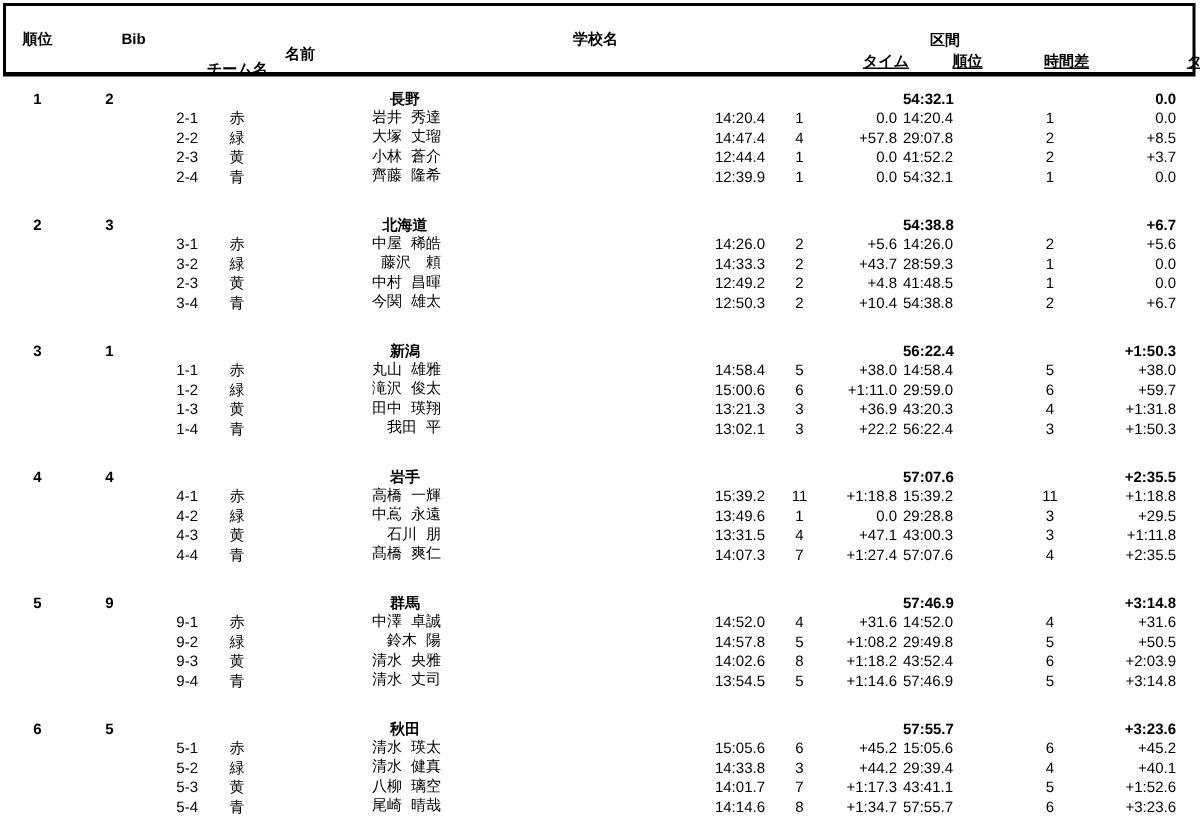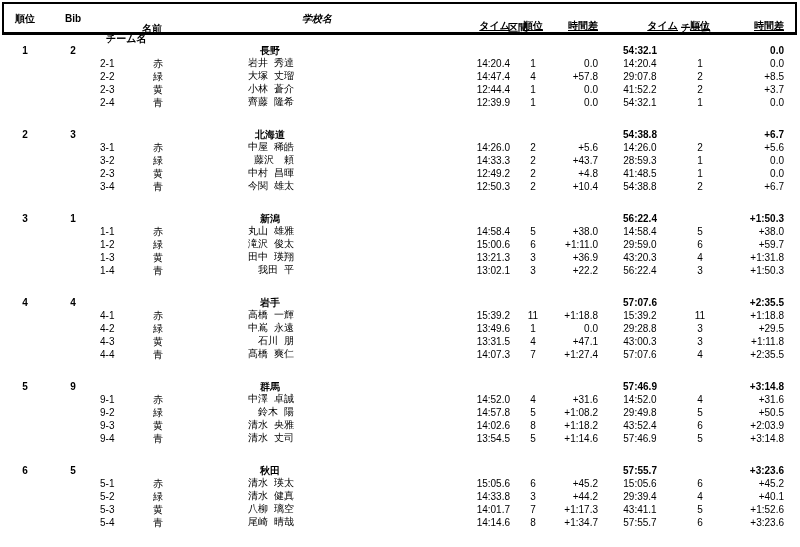--- a/index.html
+++ b/index.html
@@ -18,54 +18,54 @@
     display: grid;
     grid-template-columns: 42px 54px 36px 44px 114px 140px 80px 38px 50px 80px 36px 72px;
   }
 
   
   .header-box {
     margin: 2px 3px 0 2px;
     border: 2px solid #000;
     border-bottom-width: 3px;
   }
-  .hgrid { grid-template-rows: 14px 14px; align-items: center; }
+  .hgrid { grid-template-rows: 14px 14px; align-items: center; gap: 16px; }
   .hgrid .h { font-weight: bold; line-height: 13px; white-space: pre; }
   .span-rows { grid-row: 1 / 3; align-self: center; }
   .r1 { grid-row: 1; margin-top: 32px; } .r2 { grid-row: 2; text-decoration: underline; }
   .g1 { grid-column: 1; } .g2 { grid-column: 2; }
   .g3-4 { grid-column: 3 / 5; margin-top: 40px; } .g4-5 { grid-column: 4 / 6; }
   .g6 { grid-column: 6; }
   .g7 { grid-column: 7; } .g8 { grid-column: 8; } .g9 { grid-column: 9; }
   .g10 { grid-column: 10; } .g11 { grid-column: 11; } .g12 { grid-column: 12; }
   .g7-9 { grid-column: 7 / 10; } .g10-12 { grid-column: 10 / 13; }
   .ctr { text-align: center; }
   .lft { text-align: left; padding-left: 6px; }
-  .lft8 { text-align: left; padding-left: 8px; font-style: italic; }
+  .lft8 { text-align: left; padding-left: 8px; }
   .rgt { text-align: right; padding-right: 4px; }
   .rgt6 { text-align: right; padding-right: 6px; }
 
   
   .results { margin-top: 9px; padding-left: 4px; }
   .team-block { margin-bottom: 19px; }
   .row { height: 13px; line-height: 13px; }
   .c { white-space: pre; overflow: visible; }
   .bold { font-weight: bold; }
 
   .cell-rank   { grid-column: 1; text-align: center; font-weight: bold; }
   .cell-bib    { grid-column: 2; text-align: center; font-weight: bold; }
   .cell-team   { grid-column: 3 / 7; text-align: center; padding-left: 6px; font-weight: bold; }
-  .cell-leg    { grid-column: 3; padding-right: 4px; }
+  .cell-leg    { grid-column: 3; text-align: right; padding-right: 4px; }
   .cell-color  { grid-column: 4; text-align: center; }
   .cell-runner { grid-column: 5; text-align: right; padding-left: 6px; font-family: Liberation Mono, monospace; }
   .cell-school { grid-column: 6; text-align: left; padding-left: 8px; }
   .cell-stime  { grid-column: 7; text-align: right; padding-right: 4px; }
   .cell-srank  { grid-column: 8; text-align: center; }
   .cell-sdiff  { grid-column: 9; text-align: right; padding-right: 4px; }
-  .cell-ttime  { grid-column: 10; text-align: center; padding-right: 4px; }
+  .cell-ttime  { grid-column: 10; text-align: left; padding-right: 4px; }
   .cell-trank  { grid-column: 11; text-align: center; }
   .cell-tdiff  { grid-column: 12; text-align: right; padding-right: 6px; }
 </style>
 </head>
 <body>
 
 <div class="sheet">
 
   <div class="header-box">
     <div class="hgrid">

